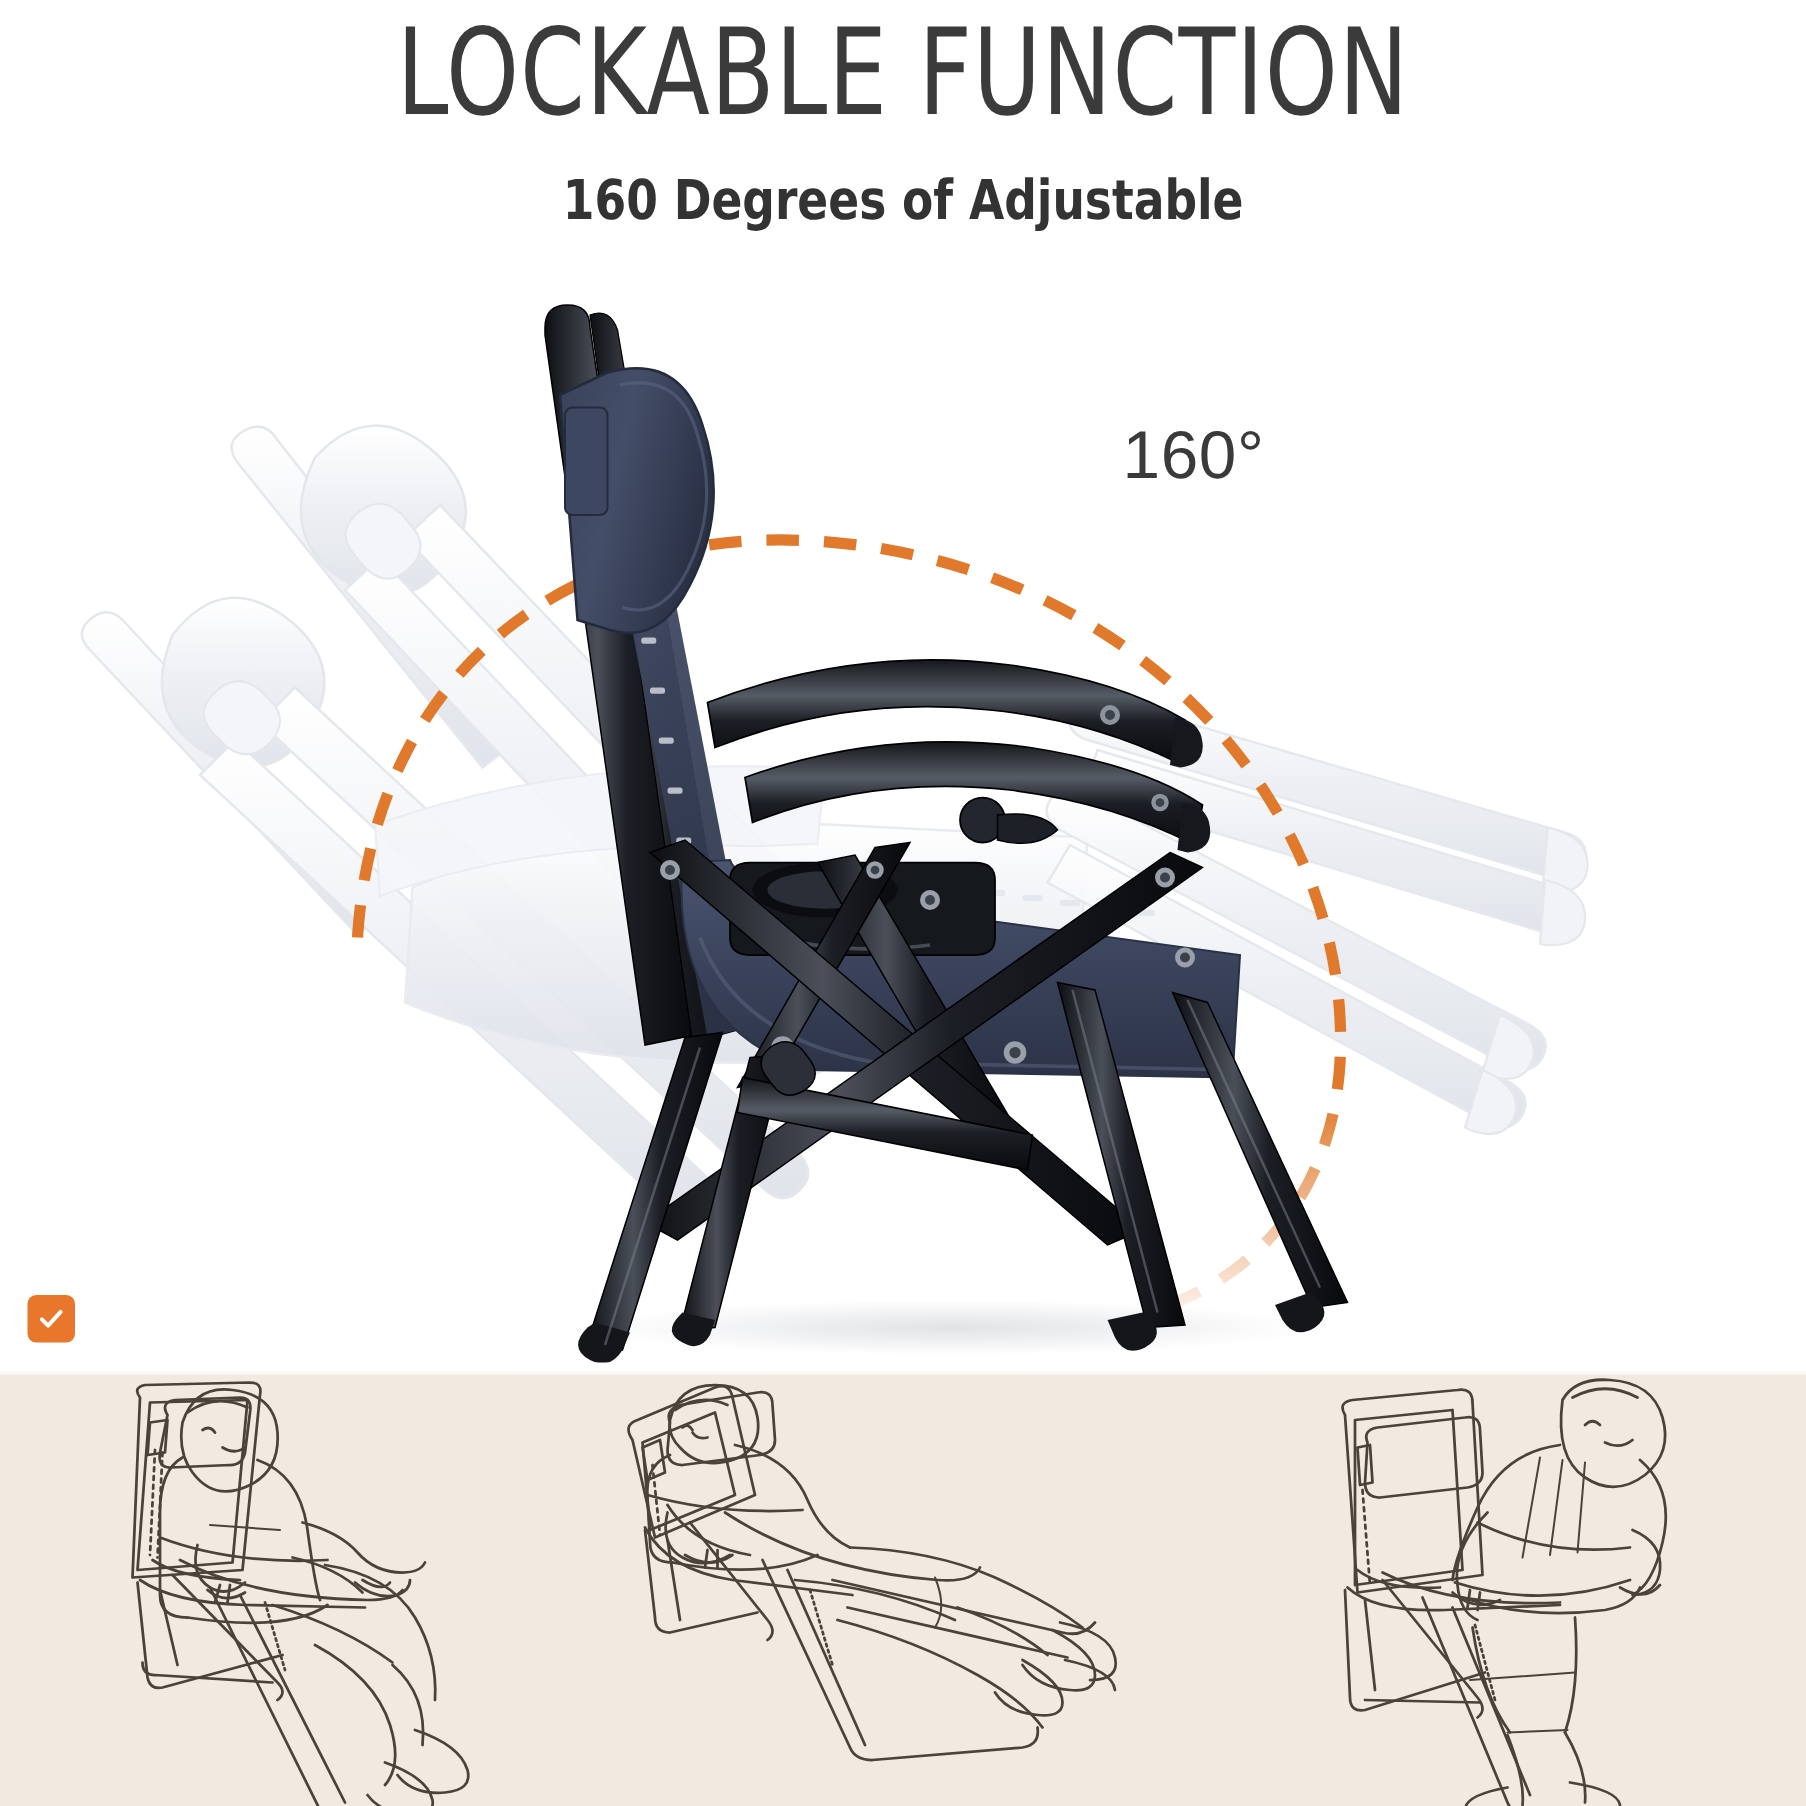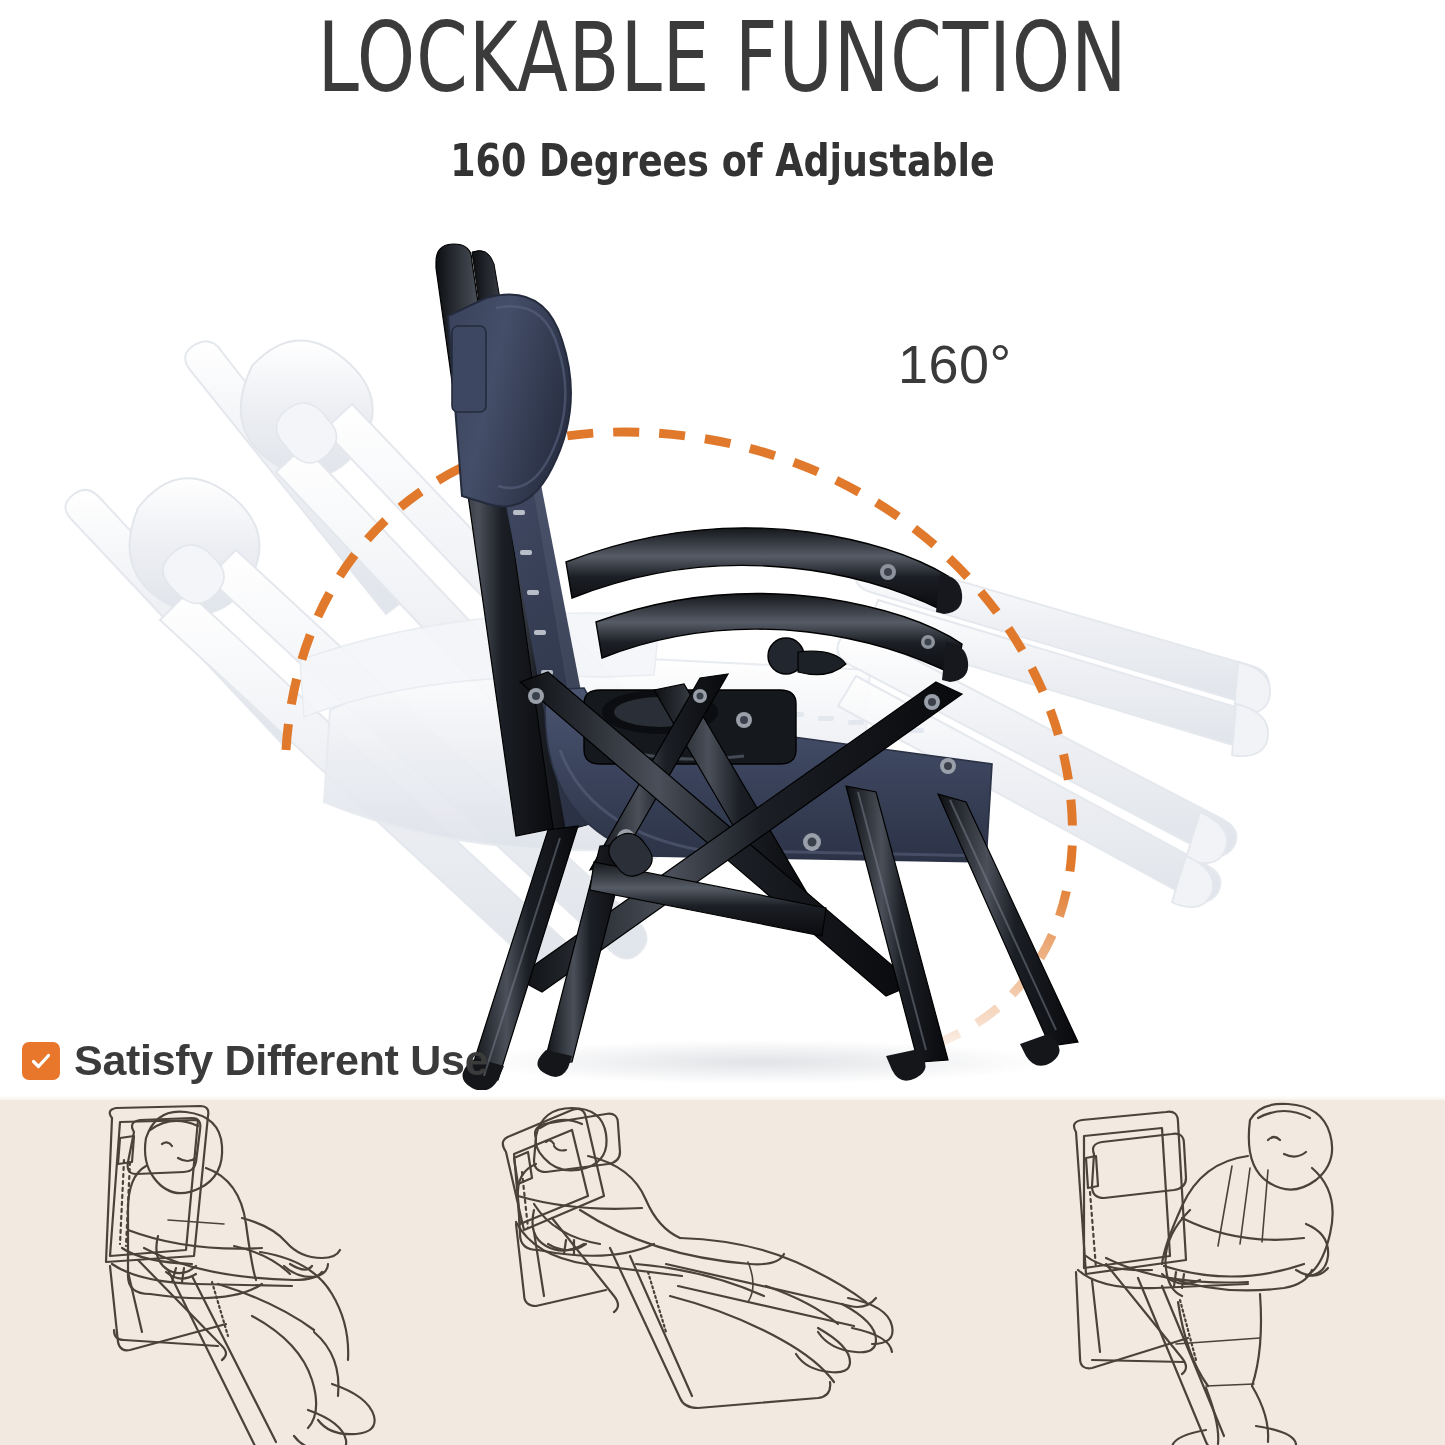--- a/index.html
+++ b/index.html
@@ -301,21 +301,20 @@
   </div>
 
   <div class="angle-label">160°</div>
 
   <div class="check-row">
     <span class="check-box">
       <svg width="24" height="24" viewBox="0 0 24 24">
         <path d="M4.5 12.5 L9.5 17.5 L19.5 6.5" fill="none" stroke="#ffffff" stroke-width="3.2" stroke-linecap="round" stroke-linejoin="round"></path>
       </svg>
     </span>
-    <span class="check-text">Satisfy Different Use</span>
   </div>
 
   <div class="panel-divider"></div>
   <div class="bottom-panel">
 
     <div class="scene scene-1">
       <svg width="440" height="345" viewBox="0 0 440 345" xmlns="http://www.w3.org/2000/svg">
         <g fill="none" stroke="#4b4239" stroke-width="2.2" stroke-linecap="round" stroke-linejoin="round">
 
           <path d="M84 18 q-6 -8 4 -10 l84 -2 q10 0 8 10 l-14 140 l-88 6 z"></path>

